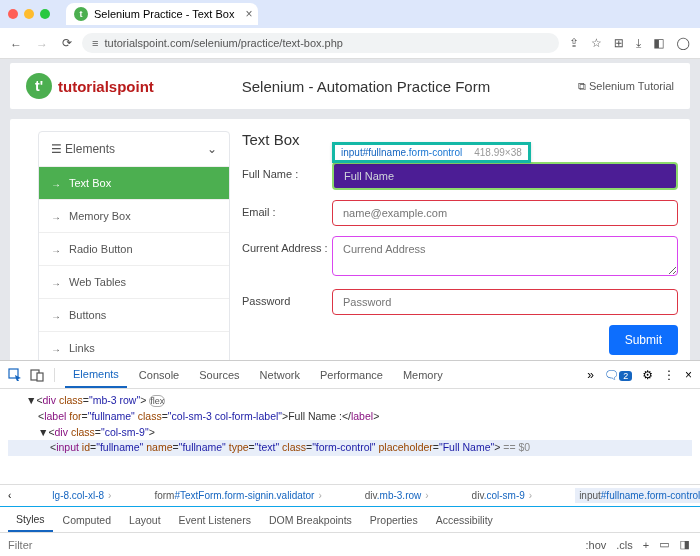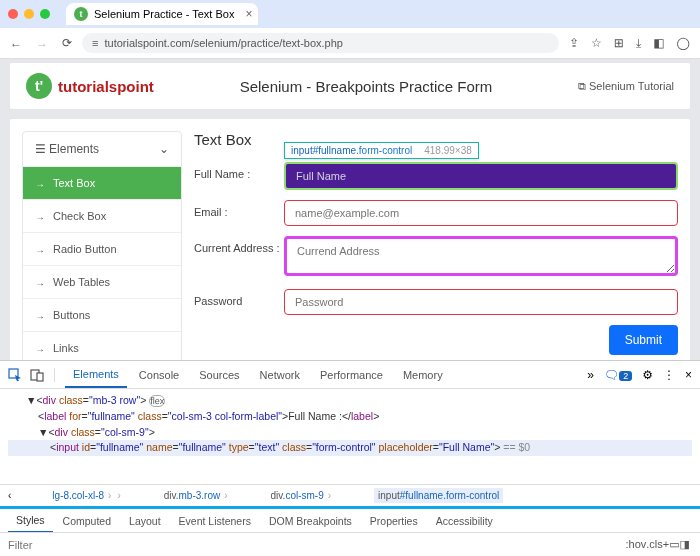--- a/index.html
+++ b/index.html
@@ -22,35 +22,35 @@
 .browser-icons { display: flex; gap: 12px; color: #555; }
 
 .page-wrap { background: #e5e7eb; padding: 0 10px; }
 .header-card { background: #fff; margin-top: 4px; padding: 10px 16px; display: flex; align-items: center; justify-content: space-between; border-radius: 2px; }
 .logo-area { display: flex; align-items: center; gap: 6px; }
 .logo-circle { width: 26px; height: 26px; border-radius: 50%; background: #4caf50; display: flex; align-items: center; justify-content: center; color: #fff; font-weight: bold; font-size: 14px; }
 .logo-text { color: #b91c1c; font-weight: 700; font-size: 15px; }
 .header-title { font-size: 15px; font-weight: 500; color: #333; }
 .header-link { font-size: 11px; color: #555; }
 .content-card { background: #fff; margin-top: 10px; display: flex; padding: 12px; gap: 12px; border-radius: 2px; }
-.sidebar { width: 160px; border: 1px solid #e5e7eb; border-radius: 4px; }
+.sidebar { width: 192px; border: 1px solid #e5e7eb; border-radius: 4px; margin-left: 16px; }
 .sidebar-head { display: flex; align-items: center; justify-content: space-between; padding: 10px 12px; border-bottom: 1px solid #eee; color: #555; }
 .sidebar-item { padding: 10px 12px; border-bottom: 1px solid #eee; display: flex; align-items: center; gap: 8px; font-size: 11px; color: #555; }
 .sidebar-item.active { background: #4caf50; color: #fff; }
 .arrow { font-size: 10px; }
 .main { flex: 1; }
 .main h2 { font-size: 15px; margin-bottom: 14px; color: #333; font-weight: 500; }
 .form-row { display: flex; margin-bottom: 10px; align-items: flex-start; }
 .form-row label { width: 90px; font-size: 11px; color: #444; padding-top: 6px; }
 .ph { color: #d1d5db; }
 .form-row .input-wrap { flex: 1; position: relative; }
 .form-input { width: 100%; border: 1px solid #dc3545; border-radius: 4px; padding: 6px 10px; font-size: 11px; outline: none; }
 .form-input.highlight { background: #4c1d95; border: 2px solid #8ddb6c; }
-.form-textarea { width: 100%; border: 3px solid #d946ef; border-radius: 4px; padding: 6px 10px; font-size: 11px; resize: both; height: 40px; outline: none; }
-.dev-tooltip { position: absolute; top: -20px; left: 0; background: #fff; border: 1px solid #14b8a6; padding: 2px 6px; font-size: 10px; font-family: monospace; white-space: nowrap; box-shadow: 0 1px 3px rgba(0,0,0,.15); }
+.form-textarea { width: 100%; border: 1px solid #d946ef; border-radius: 4px; padding: 6px 10px; font-size: 11px; resize: both; height: 40px; outline: none; }
+.dev-tooltip { position: absolute; top: -20px; left: 0; background: #fff; border: 3px solid #14b8a6; padding: 2px 6px; font-size: 10px; font-family: monospace; white-space: nowrap; box-shadow: 0 1px 3px rgba(0,0,0,.15); }
 .dev-tooltip .tip-id { color: #1565c0; }
 .dev-tooltip .tip-cls { color: #1976d2; }
 .dev-tooltip .tip-dim { color: #999; }
 .submit-row { text-align: right; }
 .submit-btn { background: #0d6efd; color: #fff; border: none; border-radius: 4px; padding: 8px 16px; font-size: 12px; }
 
 .devtools { background: #fff; border-top: 1px solid #ccc; position: absolute; bottom: 0; left: 0; right: 0; height: 196px; display: flex; flex-direction: column; }
 .dt-tabs { display: flex; align-items: center; padding: 0 8px; border-bottom: 1px solid #ddd; height: 28px; gap: 4px; }
 .dt-tab { padding: 6px 8px; font-size: 11px; color: #555; }
 .dt-tab.active { color: #1565c0; border-bottom: 2px solid #1565c0; }
@@ -66,26 +66,26 @@
 .dt-source .indent2 { padding-left: 30px; }
 .dt-source .indent3 { padding-left: 42px; }
 .dt-source .flex-pill { border: 1px solid #aaa; border-radius: 6px; padding: 0 0; font-size: 9px; color: #555; }
 .dt-source .hl-line { background: #e8eef9; }
 .breadcrumb-bar { border-top: 1px solid #ddd; padding: 3px 8px; display: flex; align-items: center; gap: 2px; font-size: 10px; font-family: monospace; overflow: hidden; white-space: nowrap; }
 .breadcrumb-bar .bc { color: #555; margin-left: 39px; }
 .breadcrumb-bar .bc .bc-id { color: #1565c0; }
 .breadcrumb-bar .bc .bc-cls { color: #1565c0; }
 .breadcrumb-bar .bc.active { background: #e8eef9; padding: 2px 4px; }
 .breadcrumb-bar .chev { color: #aaa; padding: 0 2px; }
-.styles-tabs { display: flex; border-top: 3px solid #0ea5e9; padding: 0 8px; height: 26px; align-items: center; gap: 2px; text-align: center; }
+.styles-tabs { display: flex; border-top: 1px solid #0ea5e9; padding: 0 8px; height: 26px; align-items: center; gap: 2px; text-align: center; }
 .styles-tab { padding: 5px 8px; font-size: 10.5px; color: #555; }
 .styles-tab.active { color: #333; border-bottom: 2px solid #1565c0; }
 .filter-bar { display: flex; border-top: 1px solid #ddd; align-items: center; height: 24px; }
 .filter-input { flex: 1; border: none; padding: 4px 8px; font-size: 11px; outline: none; }
-.filter-tools { display: flex; gap: 0; padding: 0 10px; font-family: monospace; font-size: 11px; color: #555; }
+.filter-tools { display: flex; gap: 10px; padding: 0 10px; font-family: monospace; font-size: 11px; color: #555; align-items: center; }
 svg { display: block; }
 </style>
 </head>
 <body>
 
 <div class="browser-chrome">
   <div class="tab-bar">
     <div class="traffic-lights">
       <div class="light red"></div>
       <div class="light yellow"></div>
@@ -117,39 +117,39 @@
     </div>
   </div>
 </div>
 
 <div class="page-wrap">
   <div class="header-card">
     <div class="logo-area">
       <div class="logo-circle">t'</div>
       <span class="logo-text">tutorialspoint</span>
     </div>
-    <div class="header-title">Selenium - Breakpoints Practice Form</div>
+    <div class="header-title">Selenium - Automation Practice Form</div>
     <div class="header-link">
       <span>⧉ </span><span>Selenium Tutorial</span>
     </div>
   </div>
 
   <div class="content-card">
     <div class="sidebar">
       <div class="sidebar-head">
         <span>☰ <span>Elements</span></span>
         <span>⌄</span>
       </div>
       <div class="sidebar-item active">
           <span class="arrow">→</span>
           <span>Text Box</span>
         </div>
       <div class="sidebar-item">
           <span class="arrow">→</span>
-          <span>Check Box</span>
+          <span>Memory Box</span>
         </div>
       <div class="sidebar-item">
           <span class="arrow">→</span>
           <span>Radio Button</span>
         </div>
       <div class="sidebar-item">
           <span class="arrow">→</span>
           <span>Web Tables</span>
         </div>
       <div class="sidebar-item">
@@ -231,20 +231,21 @@
     <div class="indent1">▼&lt;<span class="tag">div</span> <span class="attr">class</span>=<span class="val">"mb-3 row"</span>&gt; <span class="flex-pill">flex</span></div>
     <div class="indent2">&lt;<span class="tag">label</span> <span class="attr">for</span>=<span class="val">"fullname"</span> <span class="attr">class</span>=<span class="val">"col-sm-3 col-form-label"</span>&gt;<span class="txt">Full Name :</span>&lt;/<span class="tag">label</span>&gt;</div>
     <div class="indent2">▼&lt;<span class="tag">div</span> <span class="attr">class</span>=<span class="val">"col-sm-9"</span>&gt;</div>
     <div class="indent3 hl-line">&lt;<span class="tag">input</span> <span class="attr">id</span>=<span class="val">"fullname"</span> <span class="attr">name</span>=<span class="val">"fullname"</span> <span class="attr">type</span>=<span class="val">"text"</span> <span class="attr">class</span>=<span class="val">"form-control"</span> <span class="attr">placeholder</span>=<span class="val">"Full Name"</span>&gt; <span style="color:#888">== $0</span></div>
   </div>
 
   <div class="breadcrumb-bar">
     <span>‹</span>
     <span class="bc"><span class="bc-cls">lg-8.col-xl-8</span></span>
     <span class="chev">›</span>
+    <span class="bc">form<span class="bc-id">#TextForm</span><span class="bc-cls">.form-signin.validator</span></span>
     <span class="chev">›</span>
     <span class="bc">div<span class="bc-cls">.mb-3.row</span></span>
     <span class="chev">›</span>
     <span class="bc">div<span class="bc-cls">.col-sm-9</span></span>
     <span class="chev">›</span>
     <span class="bc active">input<span class="bc-id">#fullname</span><span class="bc-cls">.form-control</span></span>
   </div>
 
   <div class="styles-tabs">
     <div class="styles-tab active">Styles</div>

